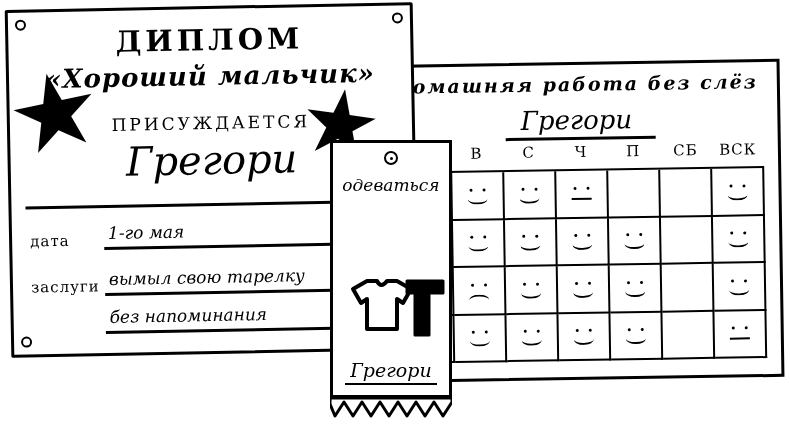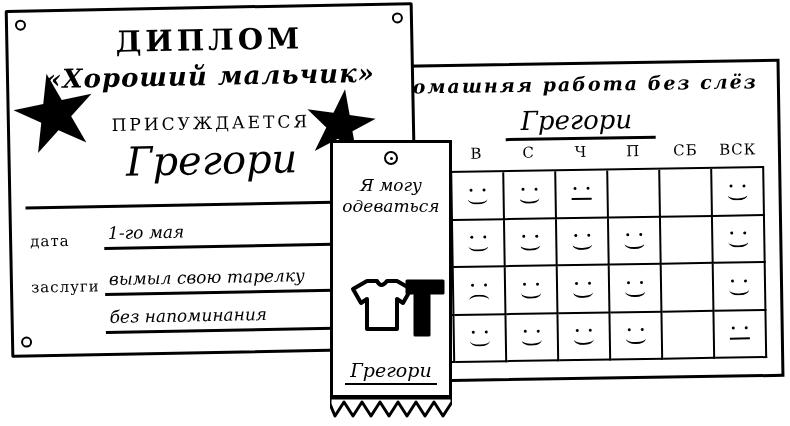--- a/index.html
+++ b/index.html
@@ -338,21 +338,20 @@
       <span class="rule"></span>
     </div>
   </div>
 
   <div class="star" id="star-left">★</div>
   <div class="star" id="star-right">★</div>
 
   <div id="bookmark">
     <div class="hole"></div>
     <div class="bm-text">
-      <div>Я могу</div>
       <div>одеваться</div>
     </div>
     <div class="bm-art">
       <svg width="122" height="80" viewBox="0 0 122 80">
         <path d="M20 22 L34 14 L44 14 Q48 22 54 14 L64 14 L78 22 L70 36 L64 32 L64 62 L34 62 L34 32 L28 36 Z" fill="#fff" stroke="#000" stroke-width="4" stroke-linejoin="round"></path>
         <path d="M74 14 L110 14 L110 26 L96 26 L96 68 L82 68 L82 26 L74 26 Z" fill="#000" stroke="#000" stroke-width="3" stroke-linejoin="round"></path>
       </svg>
     </div>
     <div class="bm-name">Грегори</div>
     <div class="bm-name-rule"></div>

